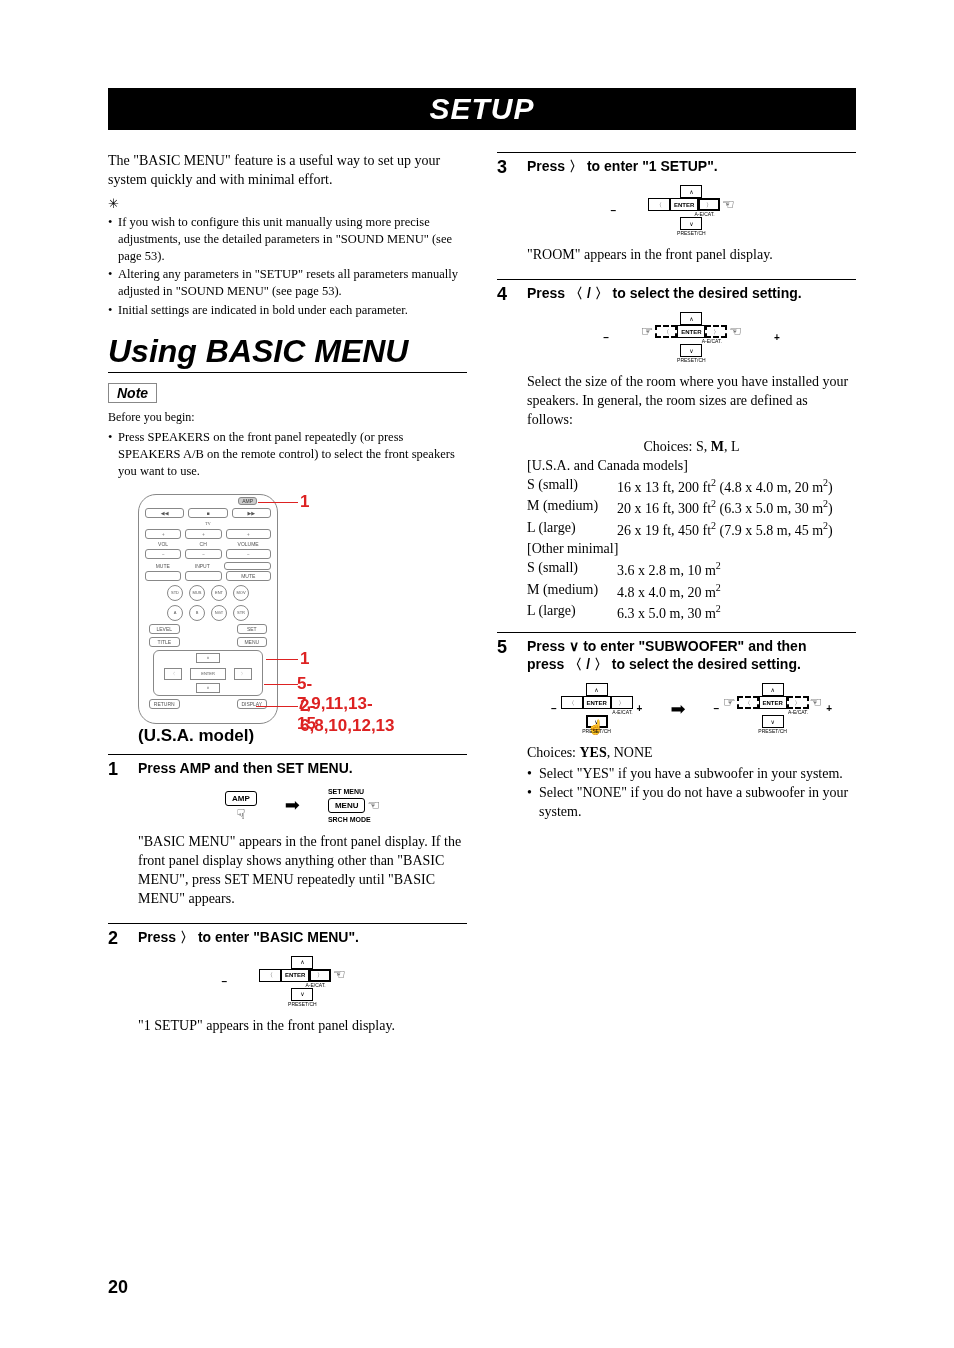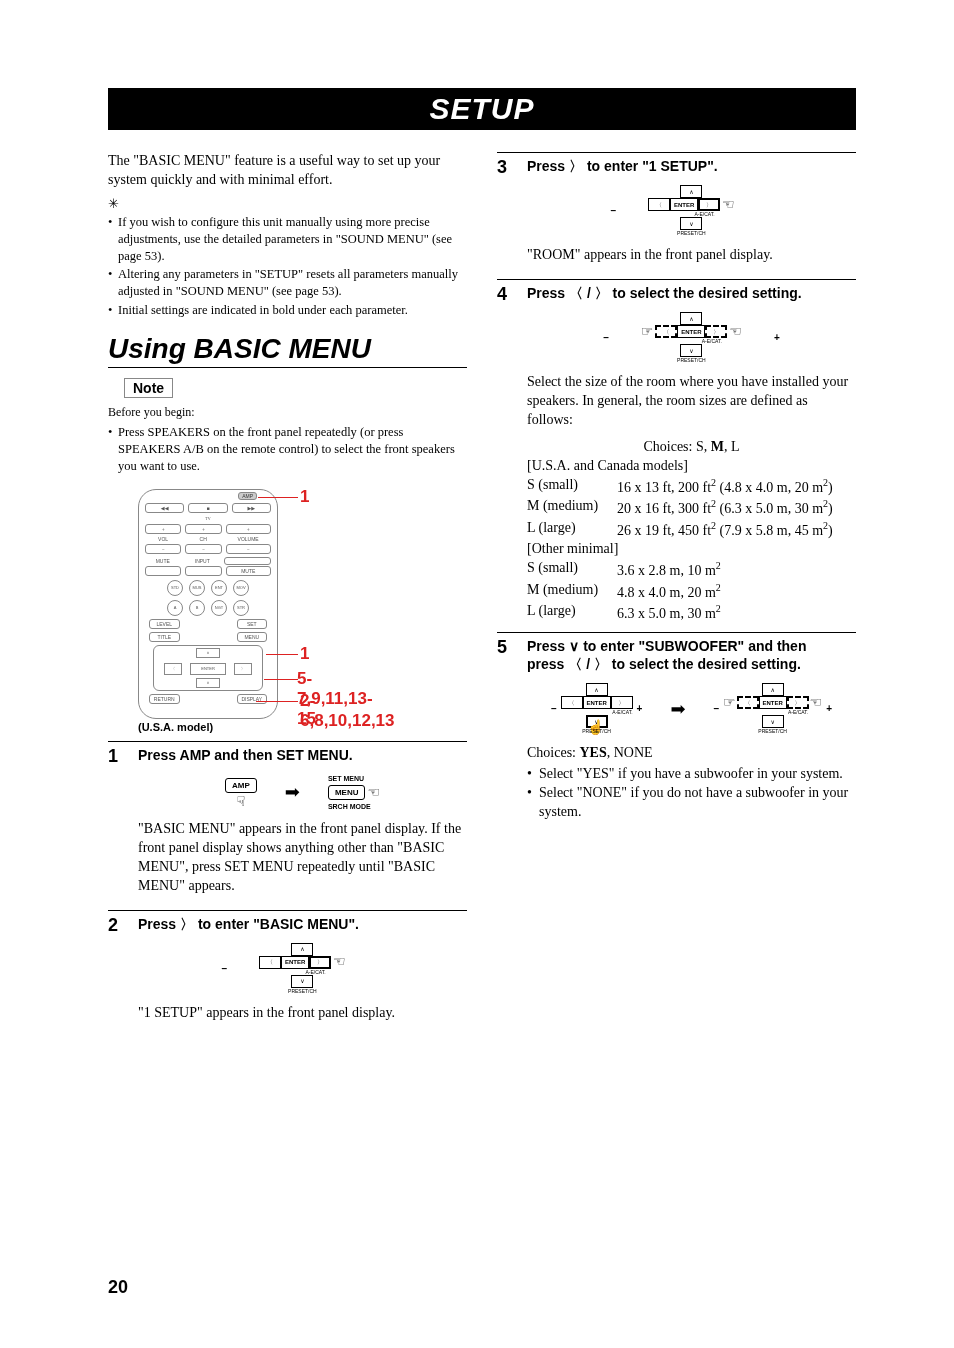--- a/index.html
+++ b/index.html
@@ -6,31 +6,31 @@
   body { font-family: "Times New Roman", serif; background: #fff; color: #000; width: 954px; height: 1348px; position: relative; }
   .page { padding: 88px 98px 40px 108px; }
   .black-band { background: #000; color: #fff; text-align: center; font-size: 30px; font-weight: 700; padding: 4px 0; font-family: Arial, sans-serif; font-style: italic; letter-spacing: 1px; margin-bottom: 22px; }
   .columns { display: flex; gap: 30px; }
   .col-left, .col-right { flex: 1; }
   .intro { font-size: 14px; line-height: 1.35; margin-bottom: 6px; }
   .tip-icon { font-size: 13px; margin-bottom: 2px; }
   .bullet-list { list-style: none; font-size: 12.5px; line-height: 1.35; margin-bottom: 14px; }
   .bullet-list li { padding-left: 10px; position: relative; margin-bottom: 2px; }
   .bullet-list li::before { content: "•"; position: absolute; left: 0; }
-  .section-title { font-size: 28px; font-style: italic; font-weight: 700; font-family: Arial, sans-serif; border-bottom: 1px solid #000; padding-bottom: 2px; margin-bottom: 10px; }
-  .note-box { border: 1px solid #888; display: inline-block; padding: 1px 8px; font-weight: 700; font-family: Arial, sans-serif; font-size: 14px; margin-bottom: 6px; margin-left: 16px; }
+  .section-title { font-size: 32px; font-style: italic; font-weight: 700; font-family: Arial, sans-serif; border-bottom: 1px solid #000; padding-bottom: 2px; margin-bottom: 10px; }
+  .note-box { border: 1px solid #888; display: inline-block; padding: 1px 8px; font-style: italic; font-weight: 700; font-family: Arial, sans-serif; font-size: 14px; margin-bottom: 6px; }
   .body-text { font-size: 12px; line-height: 1.35; margin-bottom: 4px; }
   .step-row { display: flex; gap: 12px; border-top: 1px solid #000; padding-top: 4px; margin-top: 8px; }
   .step-num { font-size: 18px; font-weight: 700; font-family: Arial, sans-serif; width: 18px; flex-shrink: 0; }
   .step-body { flex: 1; }
   .step-heading { font-size: 14px; font-weight: 700; font-family: Arial, sans-serif; margin-bottom: 10px; line-height: 1.3; }
   .step-text { font-size: 14px; line-height: 1.35; margin-bottom: 6px; }
   .callout-labels { position: absolute; font-size: 17px; font-weight: 700; color: #d22; font-family: Arial, sans-serif; }
   .remote-wrap { position: relative; width: 220px; margin: 10px 0 0 30px; }
-  .caption { font-size: 11px; font-weight: 700; font-family: Arial, sans-serif; margin-top: 2px; }
+  .caption { font-size: 17px; font-weight: 700; font-family: Arial, sans-serif; margin-top: 2px; }
   .amp-diagram, .enter-diagram { display: flex; align-items: center; justify-content: center; gap: 28px; margin: 8px 0 10px; }
   .arrow-big { font-size: 18px; }
   .mini-btn-box { border: 1.5px solid #000; border-radius: 3px; padding: 2px 6px; font-size: 8px; font-weight: 700; font-family: Arial, sans-serif; display: inline-block; }
   .enter-pad { display: inline-flex; flex-direction: column; align-items: center; line-height: 0; }
   .enter-row { display: flex; align-items: center; }
   .pad-cell { border: 1.5px solid #000; width: 22px; height: 13px; font-size: 6px; font-family: Arial, sans-serif; display: flex; align-items: center; justify-content: center; }
   .pad-mid { width: 28px; font-weight: 700; font-size: 6px; }
   .pad-label { font-size: 5px; font-family: Arial, sans-serif; line-height: 1; margin-top: 1px; }
   .plus-minus { font-size: 10px; font-weight: 700; font-family: Arial, sans-serif; padding: 0 4px; }
   .hand { font-size: 14px; }

